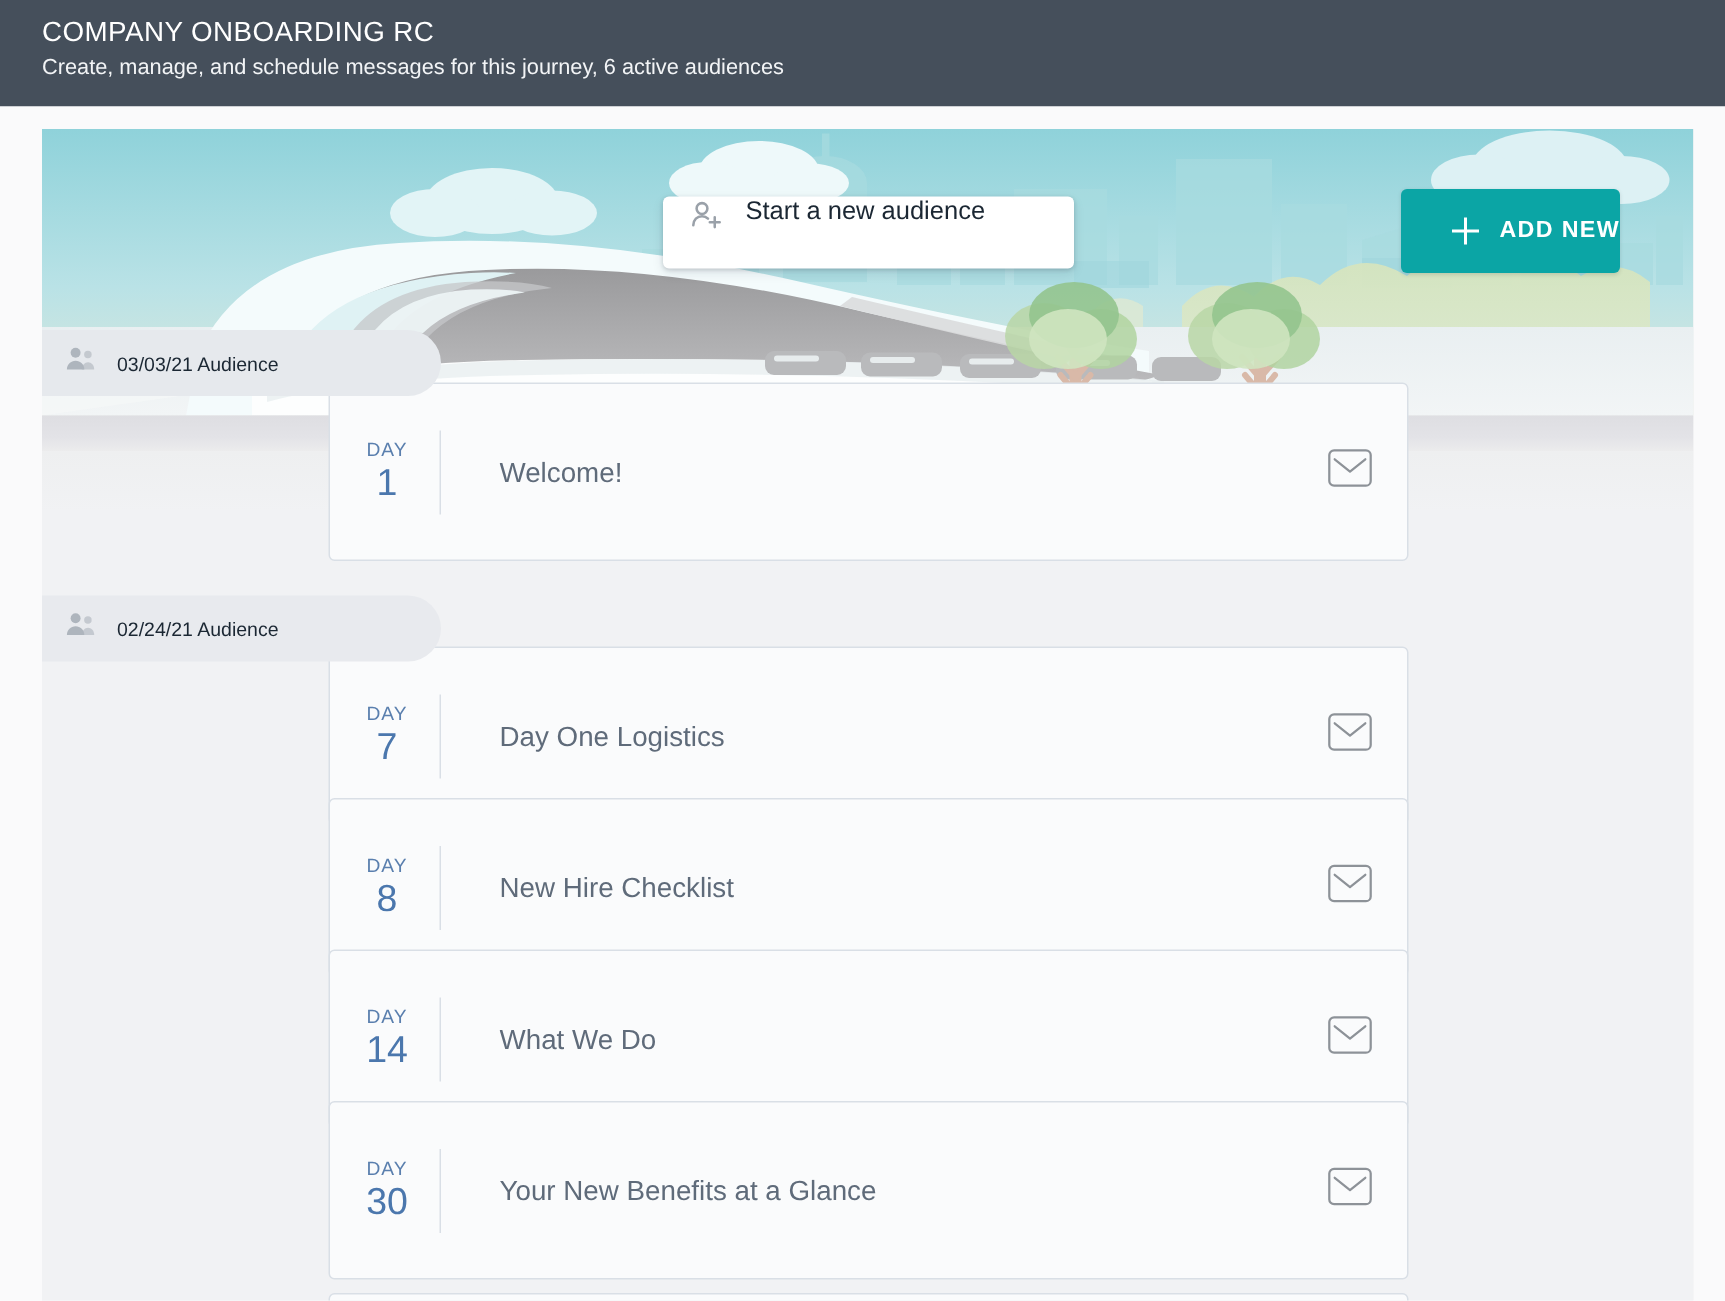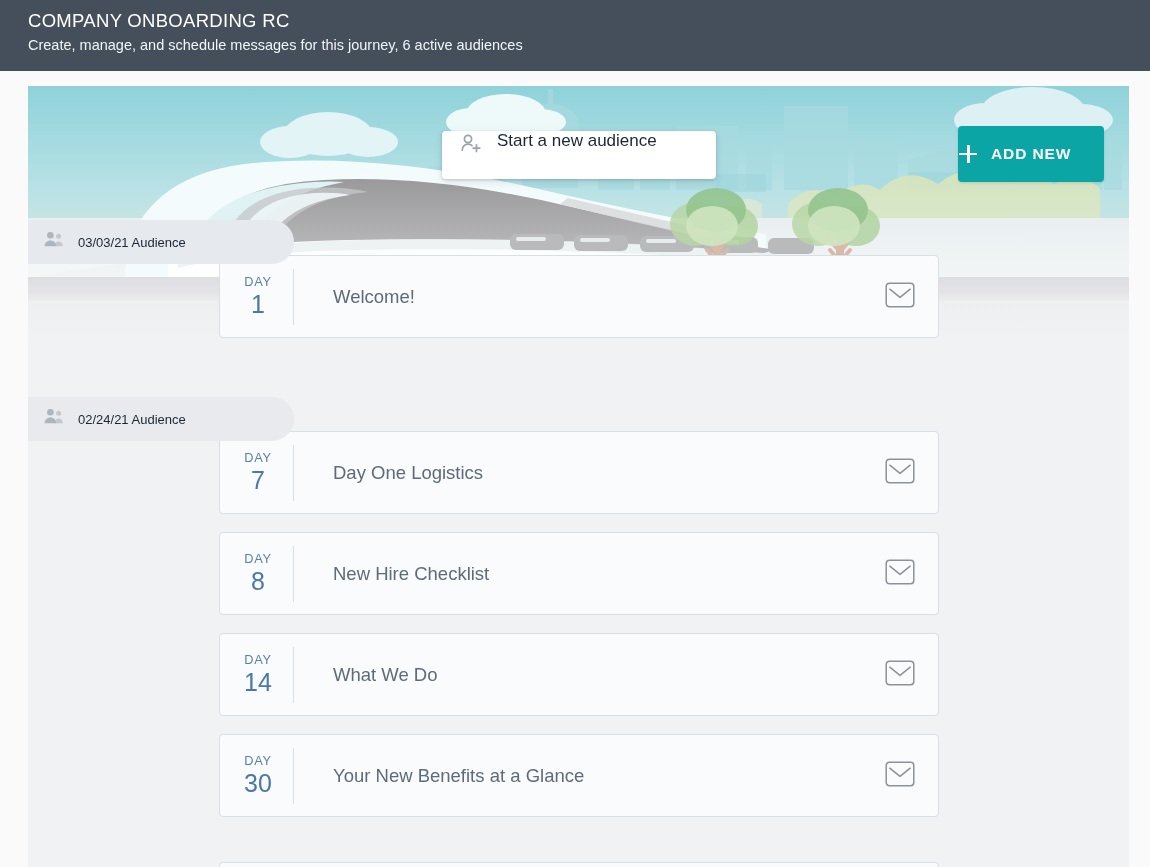--- a/index.html
+++ b/index.html
@@ -94,28 +94,28 @@
     font-size: 17px;
     color: #1b2733;
     font-weight: 400;
     margin-left: 13px;
     white-space: nowrap;
   }
 
   
   .add-new-btn {
     position: absolute;
-    top: 40px; left: 930px;
+    top: 40px; left: 906px;
     width: 146px; height: 56px;
     background: #0ba5a5;
     border: none;
     border-radius: 4px;
     display: flex;
     align-items: center;
-    justify-content: flex-start;
+    justify-content: flex-end;
     gap: 13px;
     cursor: pointer;
     box-shadow: 0 1px 3px rgba(0,0,0,0.12);
     z-index: 20;
   }
   .add-new-btn .plus-icon {
     width: 20px; height: 20px;
     position: relative;
     flex: 0 0 auto;
   }
@@ -157,21 +157,21 @@
     color: #1b2733;
     margin-left: 12px;
     white-space: nowrap;
   }
 
   
   .card-col { position: absolute; left: 191px; width: 720px; }
   .msg-card {
     position: absolute;
     left: 0;
-    width: 720px; height: 83px;
+    width: 720px; height: 119px;
     background: #fafbfc;
     border: 1px solid #d9dfe6;
     border-radius: 4px;
     display: flex;
     align-items: center;
     cursor: pointer;
   }
   .msg-card .day-block {
     width: 73px;
     flex: 0 0 73px;

